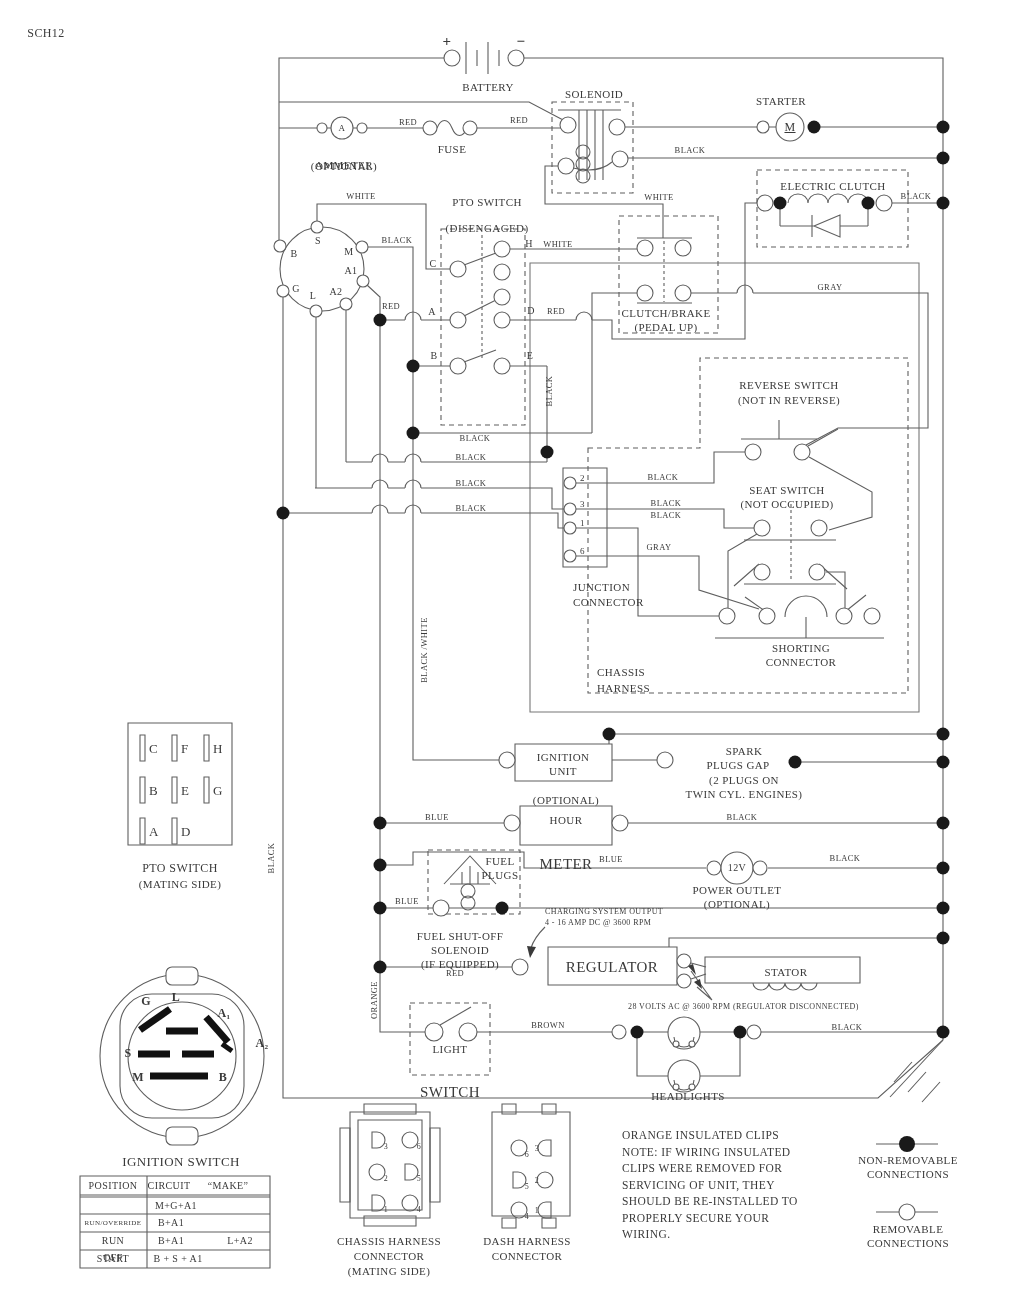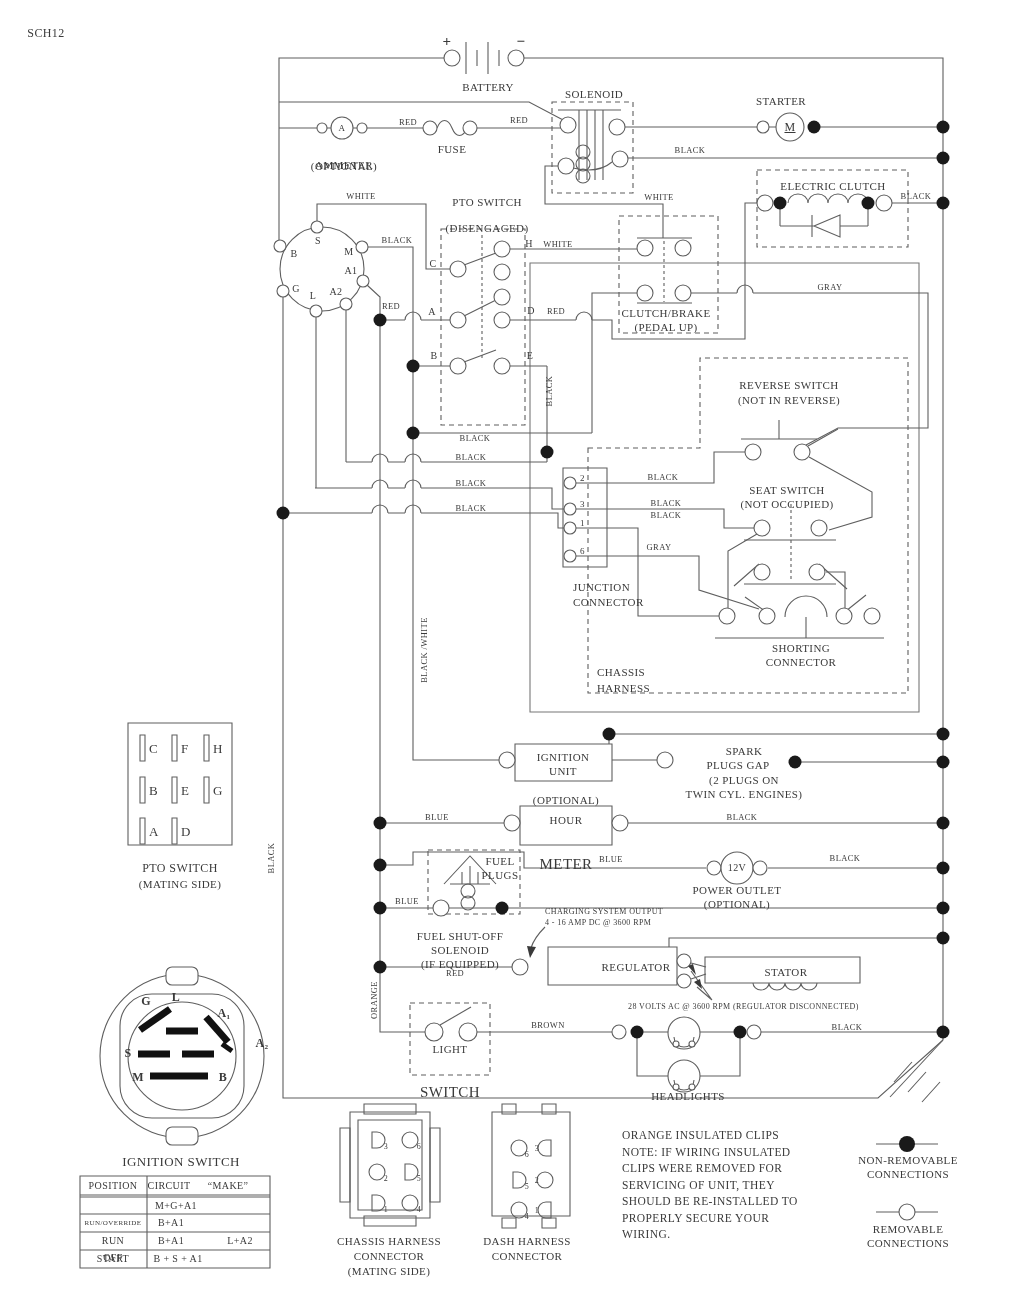--- a/index.html
+++ b/index.html
@@ -443,21 +443,21 @@
       <div class="lbl" style="left: 545px; top: 912px; font-size: 8px; color: rgb(58, 58, 58); transform: translate(0px, -50%);">CHARGING SYSTEM OUTPUT</div>
       <div class="lbl" style="left: 545px; top: 923px; font-size: 8px; color: rgb(58, 58, 58); transform: translate(0px, -50%);">4 - 16 AMP DC @ 3600 RPM</div>
       <div class="lbl" style="left: 737px; top: 868px; font-size: 10px; color: rgb(58, 58, 58); transform: translate(-50%, -50%);">12V</div>
       <div class="lbl" style="left: 737px; top: 890px; font-size: 11px; color: rgb(58, 58, 58); transform: translate(-50%, -50%);">POWER OUTLET</div>
       <div class="lbl" style="left: 737px; top: 904px; font-size: 11px; color: rgb(58, 58, 58); transform: translate(-50%, -50%);">(OPTIONAL)</div>
       <div class="lbl" style="left: 845px; top: 858px; font-size: 8.5px; color: rgb(58, 58, 58); transform: translate(-50%, -50%);">BLACK</div>
       <div class="lbl" style="left: 460px; top: 936px; font-size: 11px; color: rgb(58, 58, 58); transform: translate(-50%, -50%);">FUEL SHUT-OFF</div>
       <div class="lbl" style="left: 460px; top: 950px; font-size: 11px; color: rgb(58, 58, 58); transform: translate(-50%, -50%);">SOLENOID</div>
       <div class="lbl" style="left: 460px; top: 964px; font-size: 11px; color: rgb(58, 58, 58); transform: translate(-50%, -50%);">(IF EQUIPPED)</div>
       <div class="lbl" style="left: 455px; top: 973px; font-size: 8.5px; color: rgb(58, 58, 58); transform: translate(-50%, -50%);">RED</div>
-      <div class="lbl" style="left: 612px; top: 967px; font-size: 11px; color: rgb(58, 58, 58); transform: translate(-50%, -50%); margin-left: 24px;">REGULATOR</div>
+      <div class="lbl" style="left: 612px; top: 967px; font-size: 15px; color: rgb(58, 58, 58); transform: translate(-50%, -50%);">REGULATOR</div>
       <div class="lbl" style="left: 786px; top: 972px; font-size: 11px; color: rgb(58, 58, 58); transform: translate(-50%, -50%);">STATOR</div>
       <div class="lbl" style="left: 628px; top: 1007px; font-size: 8px; color: rgb(58, 58, 58); transform: translate(0px, -50%);">28 VOLTS AC @ 3600 RPM (REGULATOR DISCONNECTED)</div>
       <div class="lbl" style="left: 374px; top: 1000px; font-size: 8.5px; color: rgb(58, 58, 58); transform: translate(-50%, -50%) rotate(-90deg);">ORANGE</div>
       <div class="lbl" style="left: 450px; top: 1049px; font-size: 11px; color: rgb(58, 58, 58); transform: translate(-50%, -50%);">LIGHT</div>
       <div class="lbl" style="left: 450px; top: 1092px; font-size: 15px; color: rgb(58, 58, 58); transform: translate(-50%, -50%);">SWITCH</div>
       <div class="lbl" style="left: 548px; top: 1025px; font-size: 8.5px; color: rgb(58, 58, 58); transform: translate(-50%, -50%);">BROWN</div>
       <div class="lbl" style="left: 847px; top: 1027px; font-size: 8.5px; color: rgb(58, 58, 58); transform: translate(-50%, -50%);">BLACK</div>
       <div class="lbl" style="left: 688px; top: 1096px; font-size: 11px; color: rgb(58, 58, 58); transform: translate(-50%, -50%);">HEADLIGHTS</div>
       <div class="lbl" style="left: 146px; top: 1001px; font-size: 12px; color: rgb(58, 58, 58); font-weight: bold; transform: translate(-50%, -50%);">G</div>
       <div class="lbl" style="left: 176px; top: 997px; font-size: 12px; color: rgb(58, 58, 58); font-weight: bold; transform: translate(-50%, -50%);">L</div>

